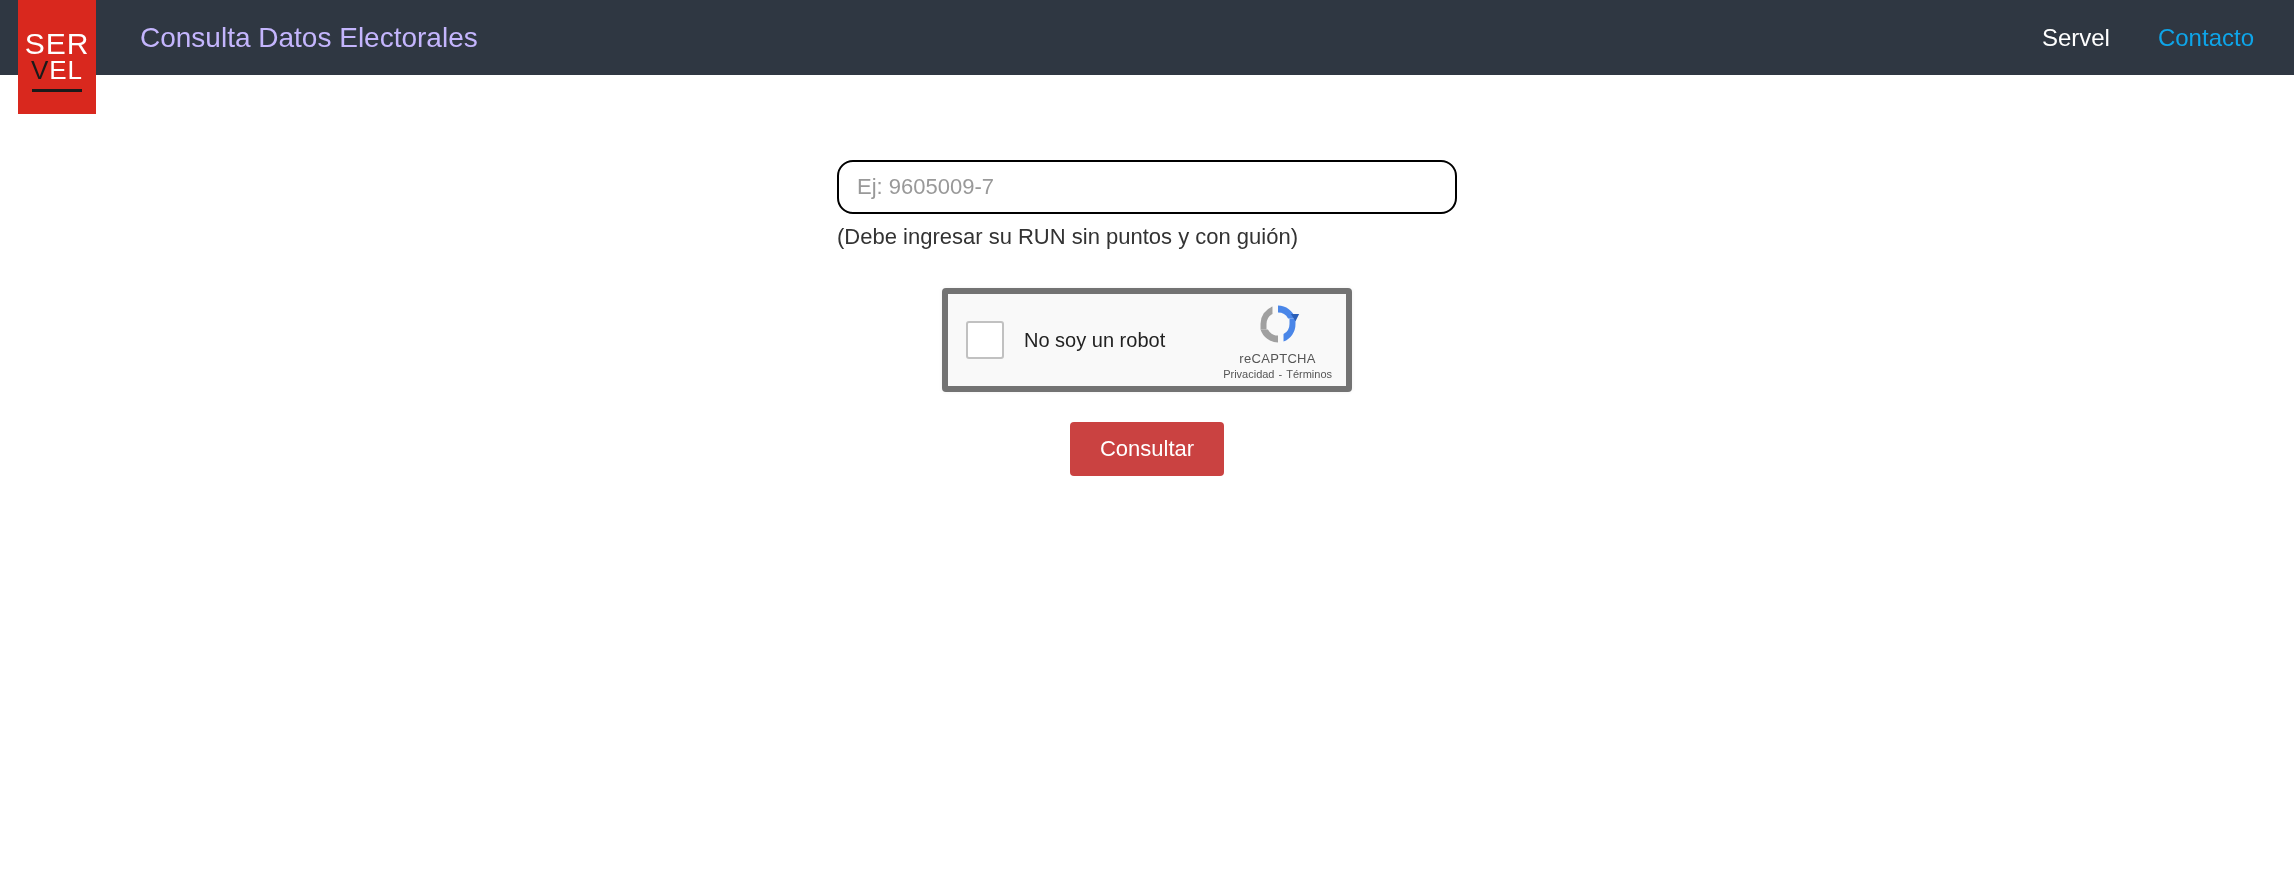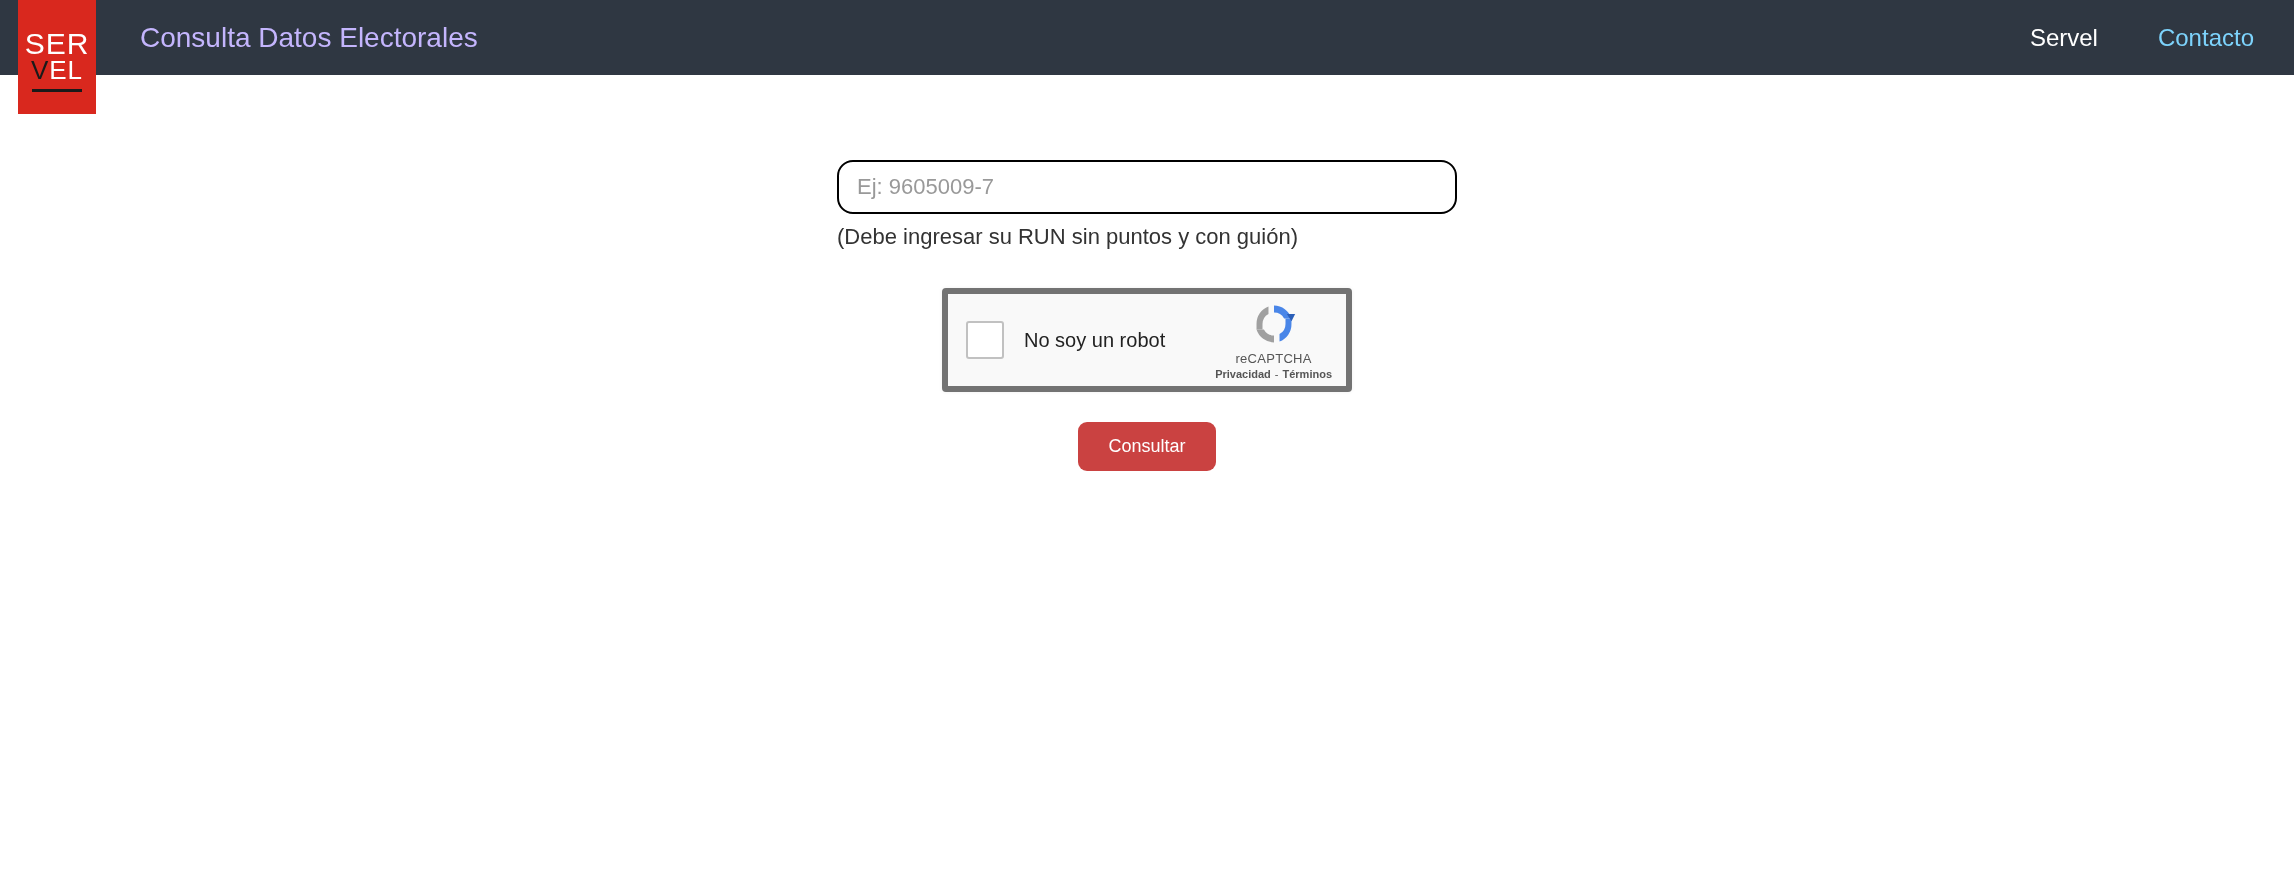--- a/index.html
+++ b/index.html
@@ -60,33 +60,33 @@
     }
     .navbar-title {
       margin-left: 140px;
       color: #c4b5fd;
       font-size: 28px;
       font-weight: 300;
     }
     .navbar-links {
       margin-left: auto;
       display: flex;
-      gap: 60px;
+      gap: 48px;
       align-items: center;
     }
     .nav-link {
       font-size: 24px;
       font-weight: 300;
       cursor: pointer;
     }
     .nav-link.active {
       color: #ffffff;
     }
     .nav-link.inactive {
-      color: #7dd3fc;
+      color: #0ea5e9;
     }
     .main-content {
       padding-top: 85px;
       display: flex;
       justify-content: center;
     }
     .form-container {
       width: 620px;
     }
     .form-label {
@@ -171,34 +171,33 @@
       color: #555;
       margin-top: 2px;
       display: flex;
       gap: 4px;
       align-items: center;
     }
     .recaptcha-links a {
       color: #555;
       text-decoration: none;
       cursor: pointer;
-      font-weight: bold;
     }
     .submit-wrapper {
       display: flex;
       justify-content: center;
       margin-top: 30px;
     }
     .submit-button {
       background: #ca4241;
       color: #fff;
       border: none;
-      border-radius: 9px;
+      border-radius: 4px;
       padding: 14px 30px;
-      font-size: 18px;
+      font-size: 22px;
       font-weight: 300;
       cursor: pointer;
     }
   </style>
 </head>
 <body>
 
 <div class="navbar">
   <div class="logo-box">
     <span class="line1">SER</span>

